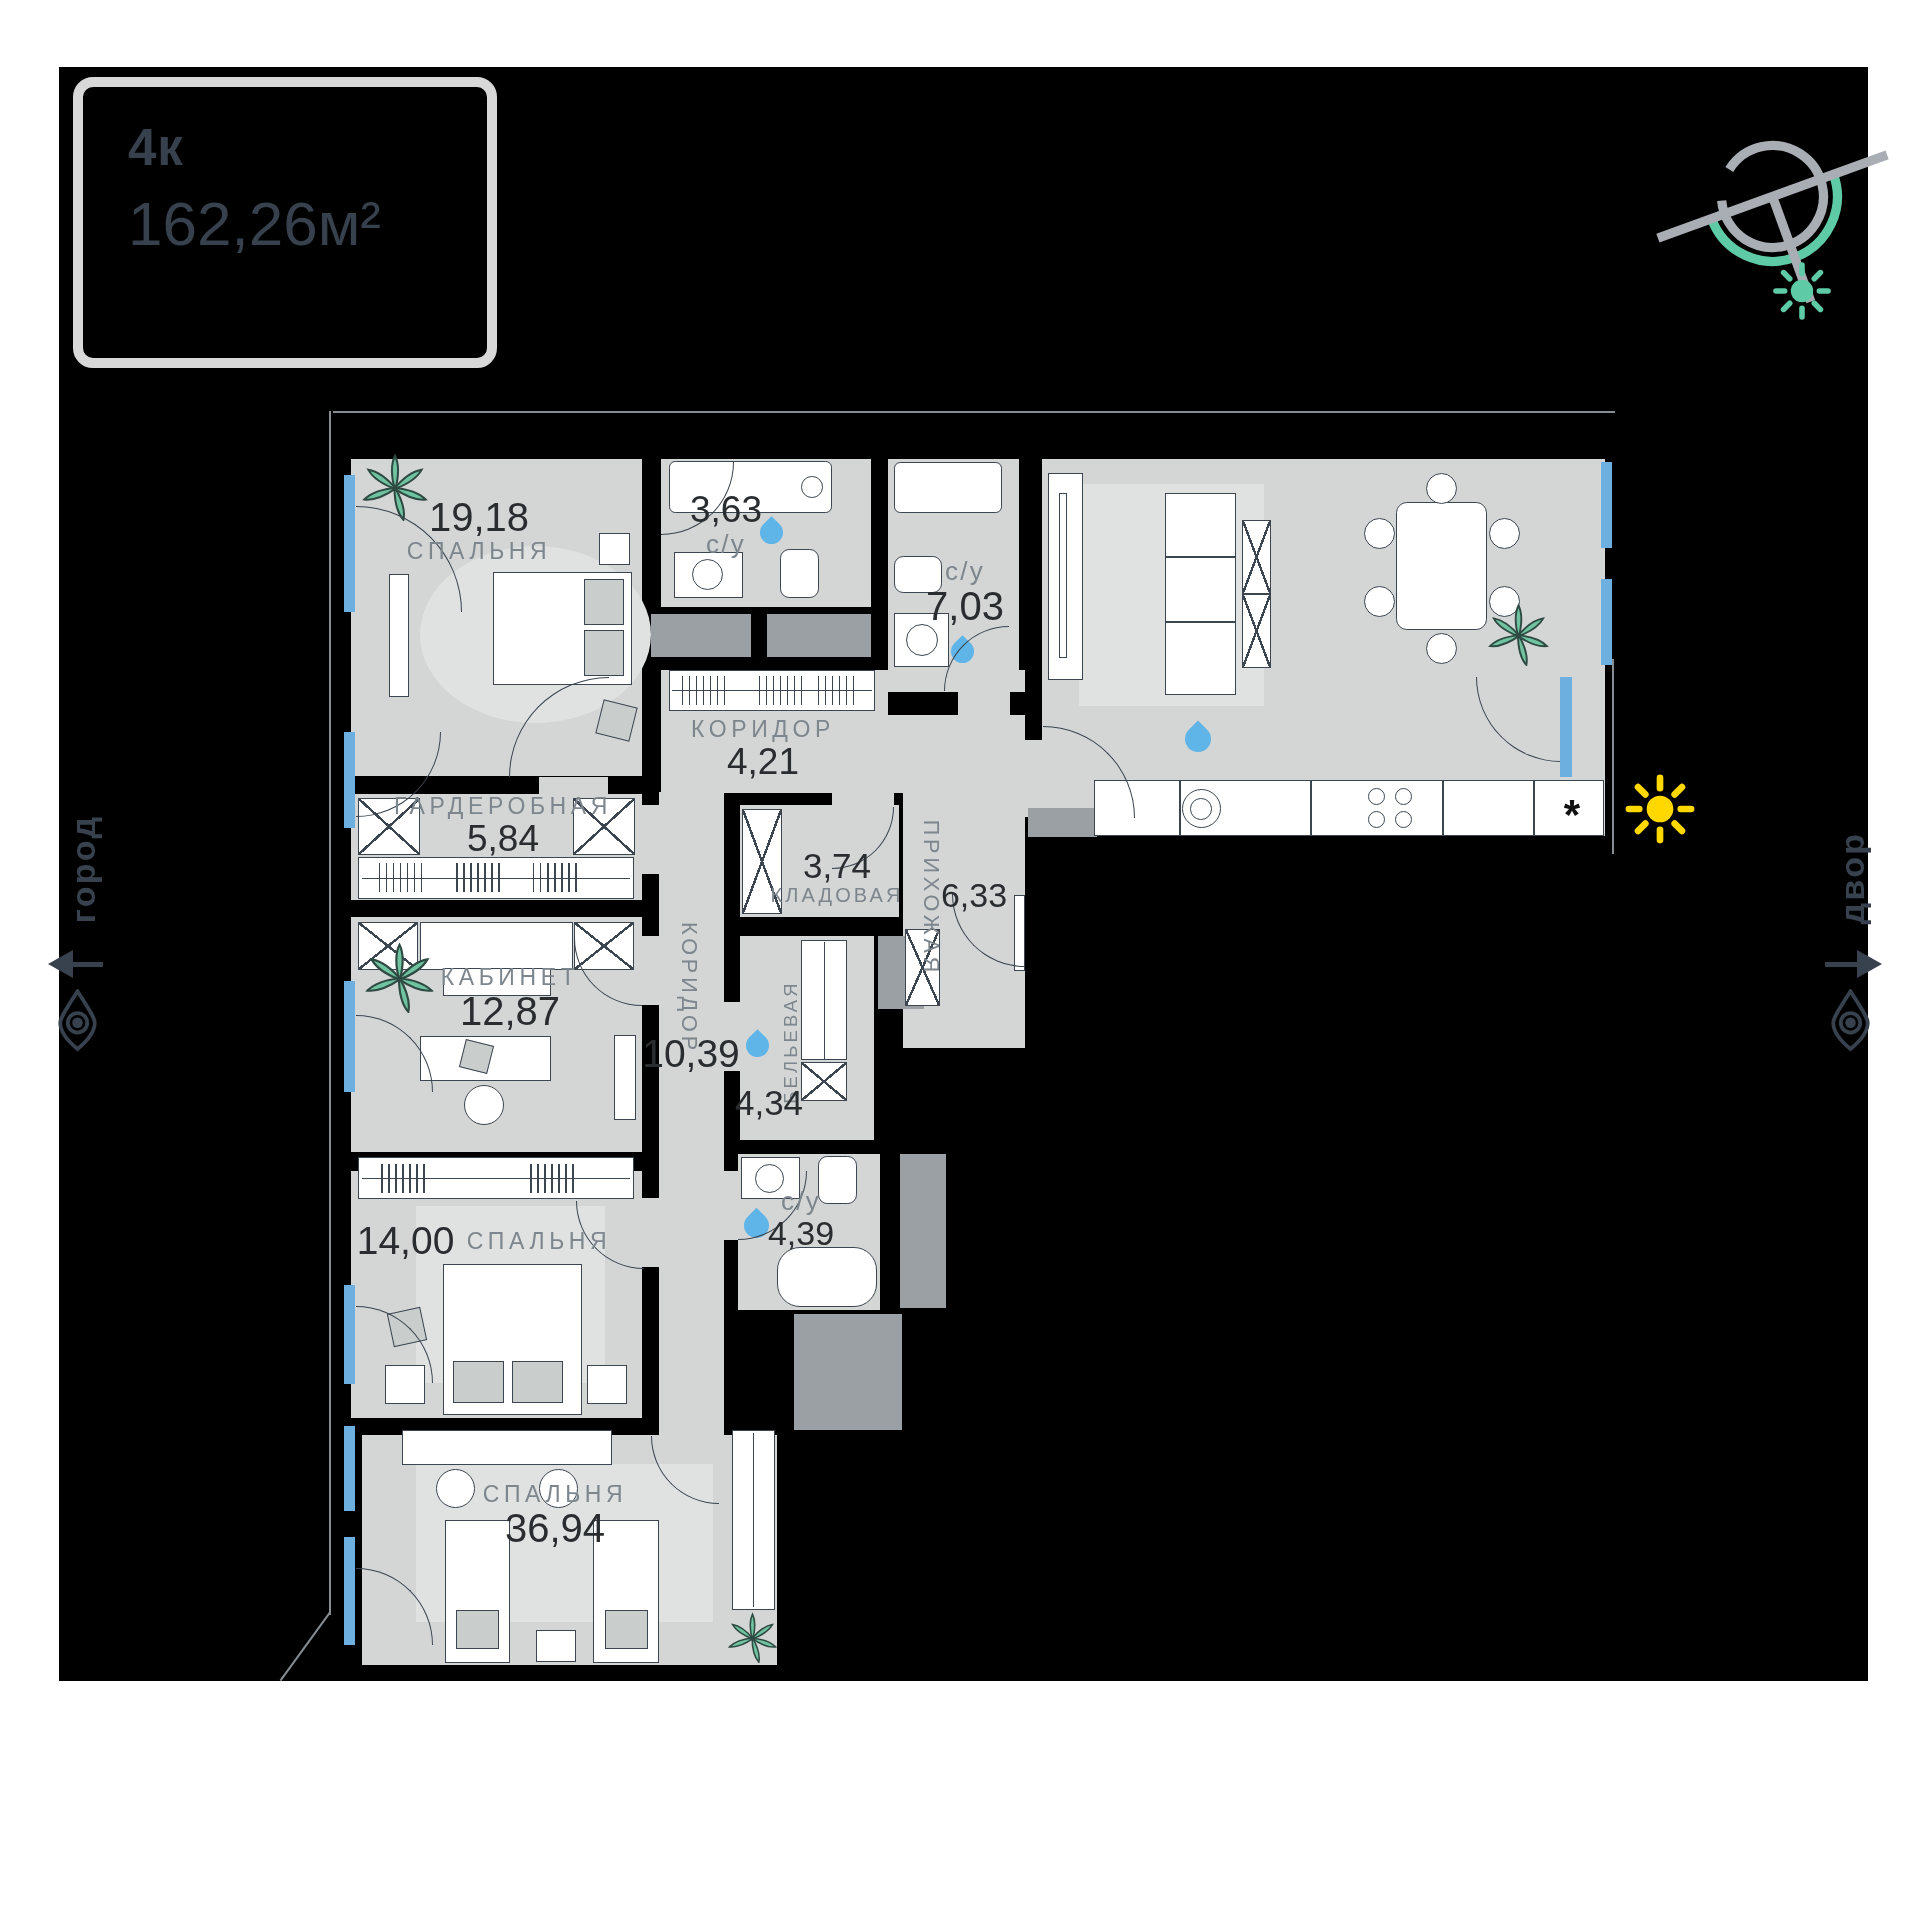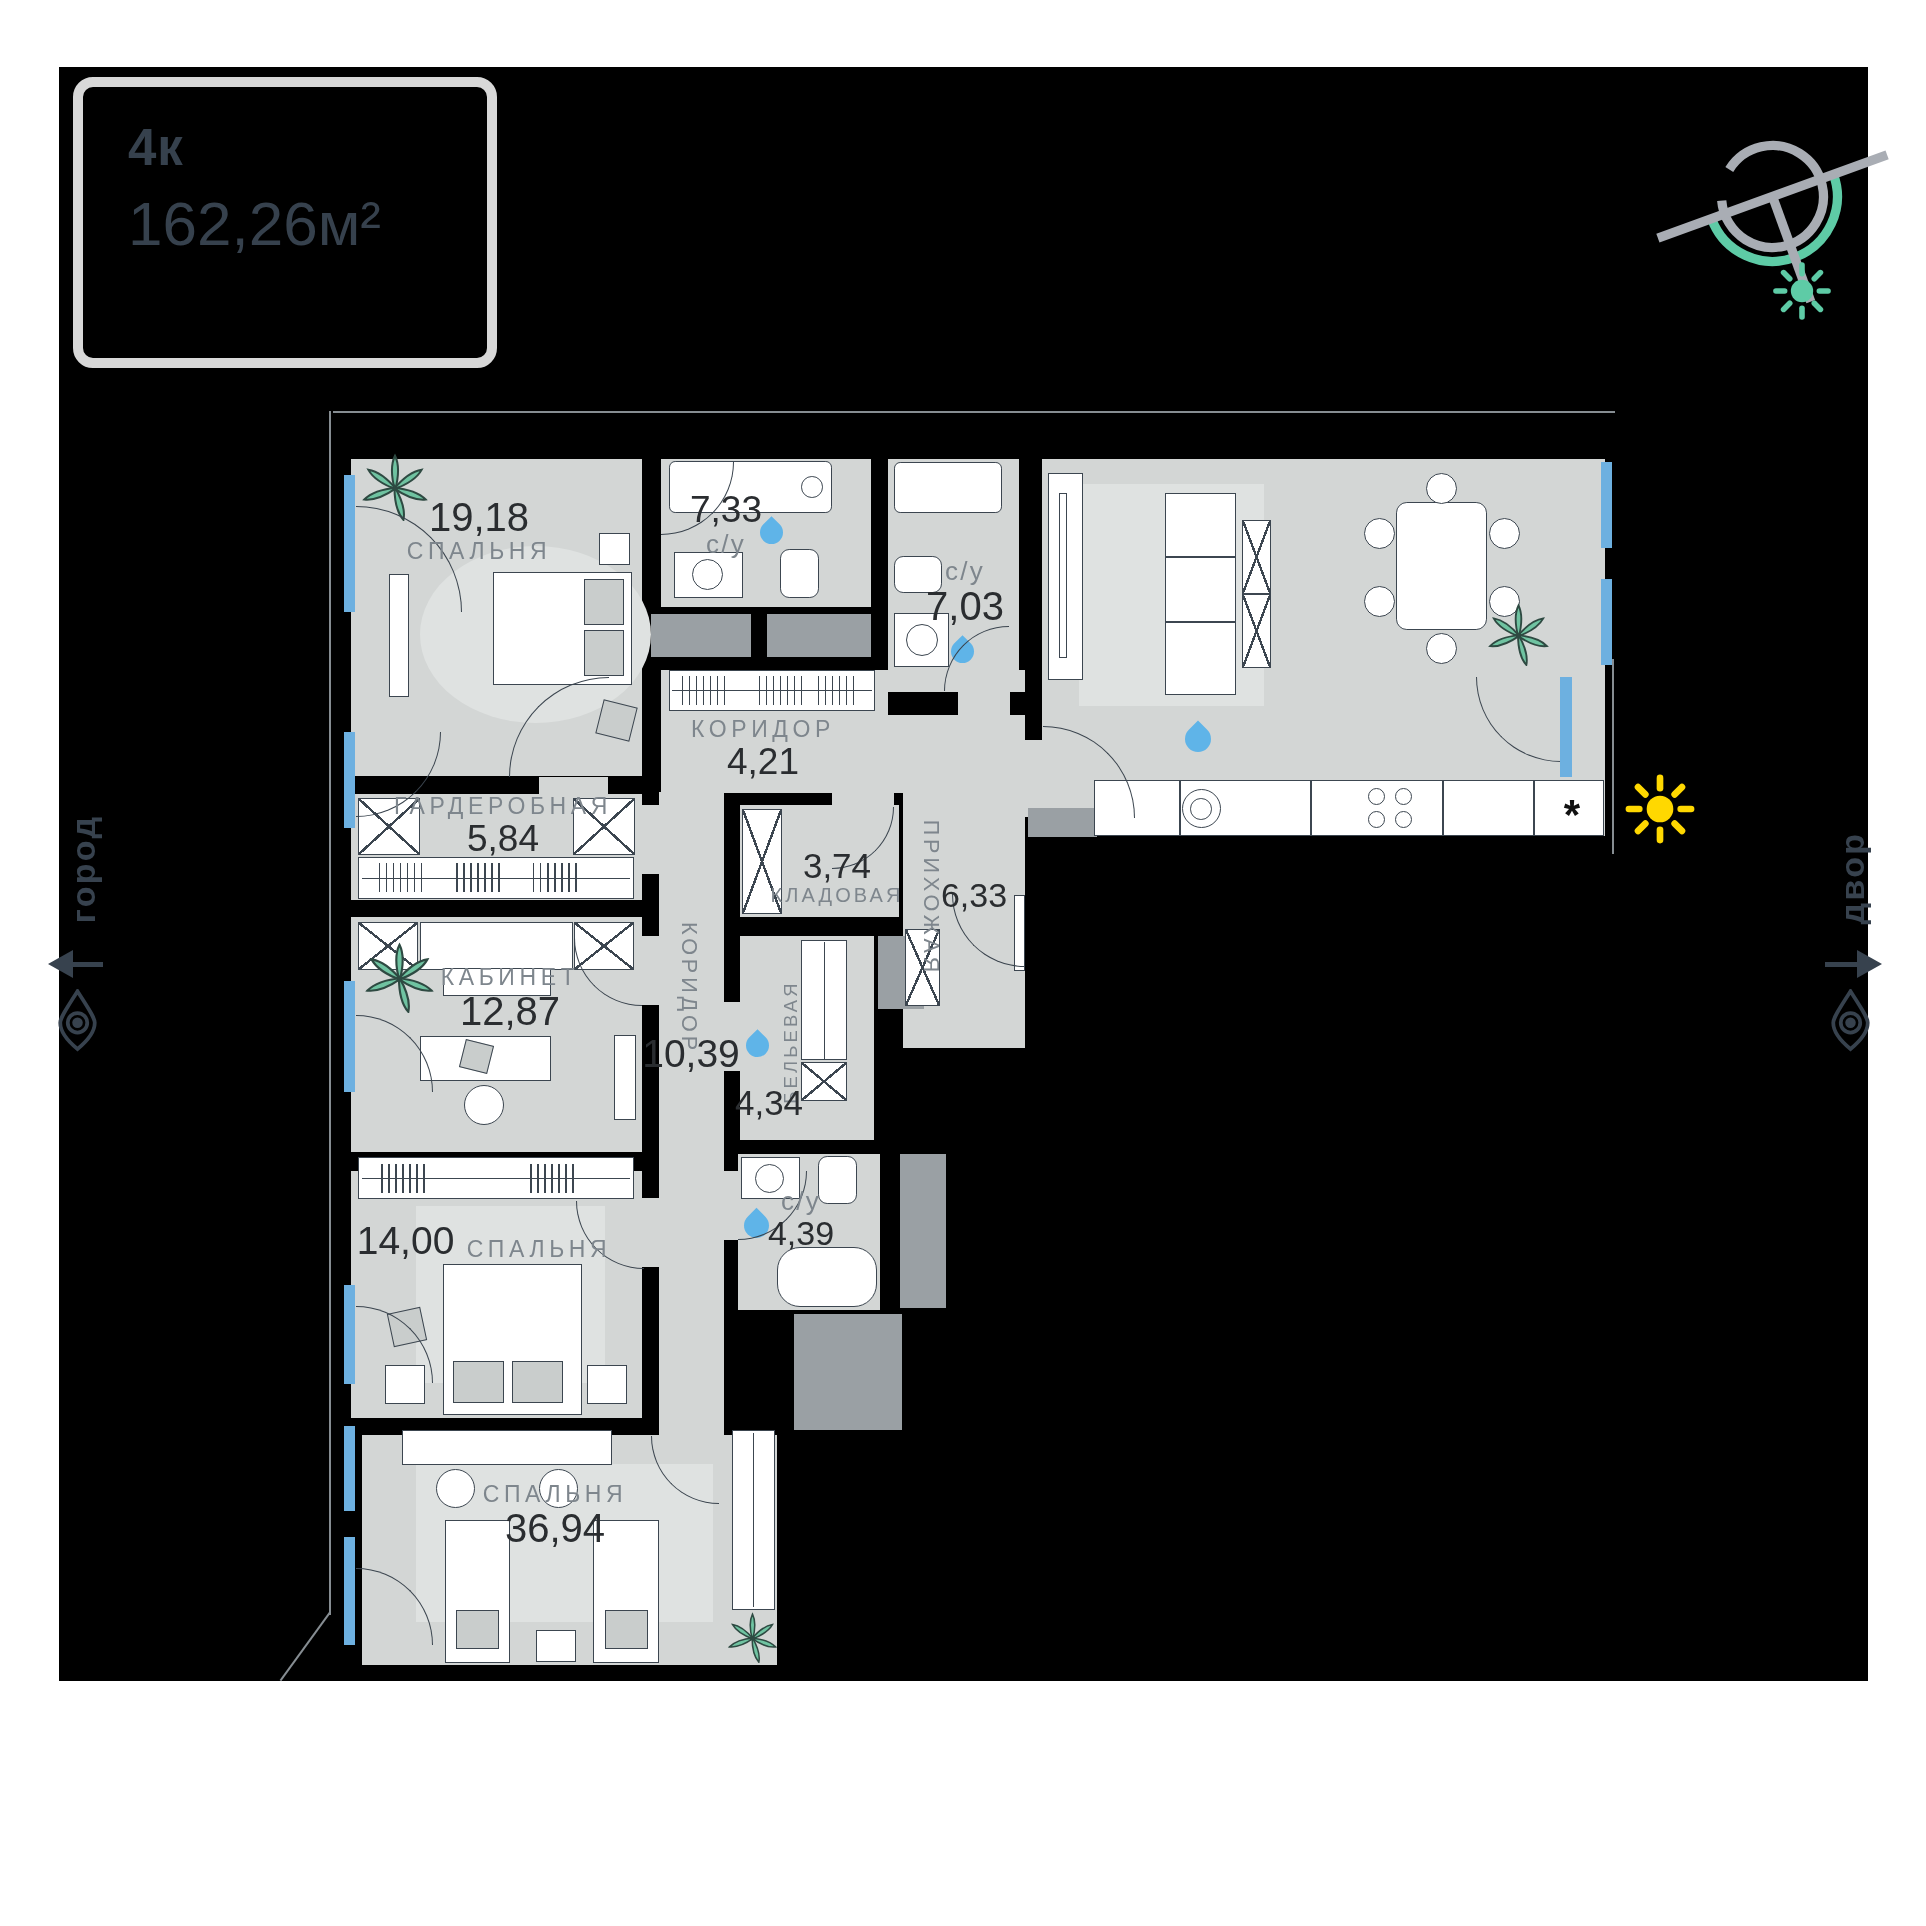--- a/index.html
+++ b/index.html
@@ -29,21 +29,21 @@
   
   .arc{position:absolute;box-sizing:border-box;border:0 solid #3a444e;background:transparent;}
   .arc.tr{border-top:1.5px solid #3a444e;border-right:1.5px solid #3a444e;border-radius:0 100% 0 0;}
   .arc.tl{border-top:1.5px solid #3a444e;border-left:1.5px solid #3a444e;border-radius:100% 0 0 0;}
   .arc.bl{border-bottom:1.5px solid #3a444e;border-left:1.5px solid #3a444e;border-radius:0 0 0 100%;}
   .arc.br{border-bottom:1.5px solid #3a444e;border-right:1.5px solid #3a444e;border-radius:0 0 100% 0;}
   .win{position:absolute;background:#6db0e0;}
   .fline{position:absolute;background:#868d92;}
   
   .lbl{position:absolute;transform:translate(-50%,-50%);display:flex;flex-direction:column;align-items:center;white-space:nowrap;line-height:1.08;}
-  .lbl.row{flex-direction:row;gap:12.3px;align-items:flex-end;}
+  .lbl.row{flex-direction:row;gap:12.3px;align-items:center;}
   .num{font-size:40px;color:#2a2d30;font-weight:400;}
   .nm{font-size:23px;color:#7e868d;letter-spacing:4.6px;font-weight:400;}
   .nm.su{font-size:26px;letter-spacing:2.3px;}
   .vert90{transform:translate(-50%,-50%) rotate(90deg);}
   .vertm90{transform:translate(-50%,-50%) rotate(-90deg);}
   .drop{position:absolute;background:#5fb4e8;border-radius:0 50% 50% 50%;transform:rotate(45deg);}
   .side-lbl{position:absolute;color:#37424e;font-size:34px;font-weight:700;letter-spacing:2.3px;}
   .arrow-line{position:absolute;height:5.4px;background:#37424e;}
   .tri{position:absolute;width:0;height:0;}
   .ast{position:absolute;color:#111;font-size:42px;font-weight:700;transform:translate(-50%,-50%);}
@@ -320,21 +320,21 @@
   <div class="win" style="left:344px;top:1537px;width:10.8px;height:108px;"></div>
   <div class="win" style="left:1601px;top:462px;width:10.8px;height:86px;"></div>
   <div class="win" style="left:1601px;top:579px;width:10.8px;height:86px;"></div>
   <div class="win" style="left:1560px;top:677px;width:12.3px;height:100px;"></div>
 
   <div class="lbl" style="left:479px;top:530px;">
     <span class="num">19,18</span>
     <span class="nm">СПАЛЬНЯ</span>
   </div>
   <div class="lbl" style="left:726px;top:524px;">
-    <span class="num" style="font-size:37px">7,33</span>
+    <span class="num" style="font-size:37px">3,63</span>
     <span class="nm su">с/у</span>
   </div>
   <div class="lbl" style="left:965px;top:593px;">
     <span class="nm su">с/у</span>
     <span class="num">7,03</span>
   </div>
   <div class="lbl" style="left:763px;top:749px;">
     <span class="nm">КОРИДОР</span>
     <span class="num" style="font-size:37px">4,21</span>
   </div>

